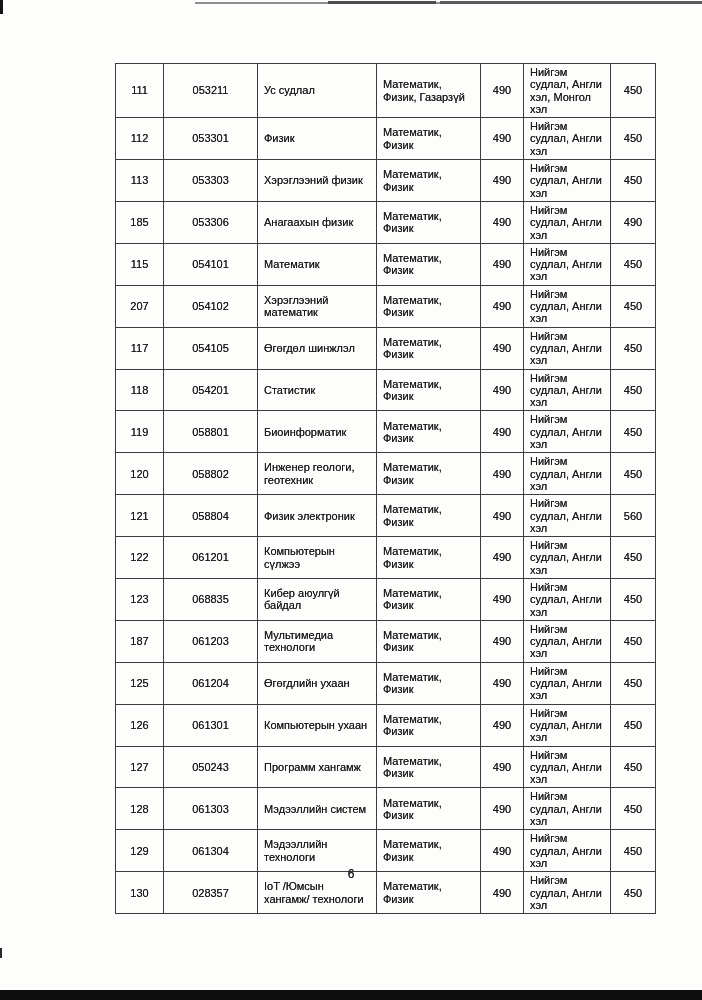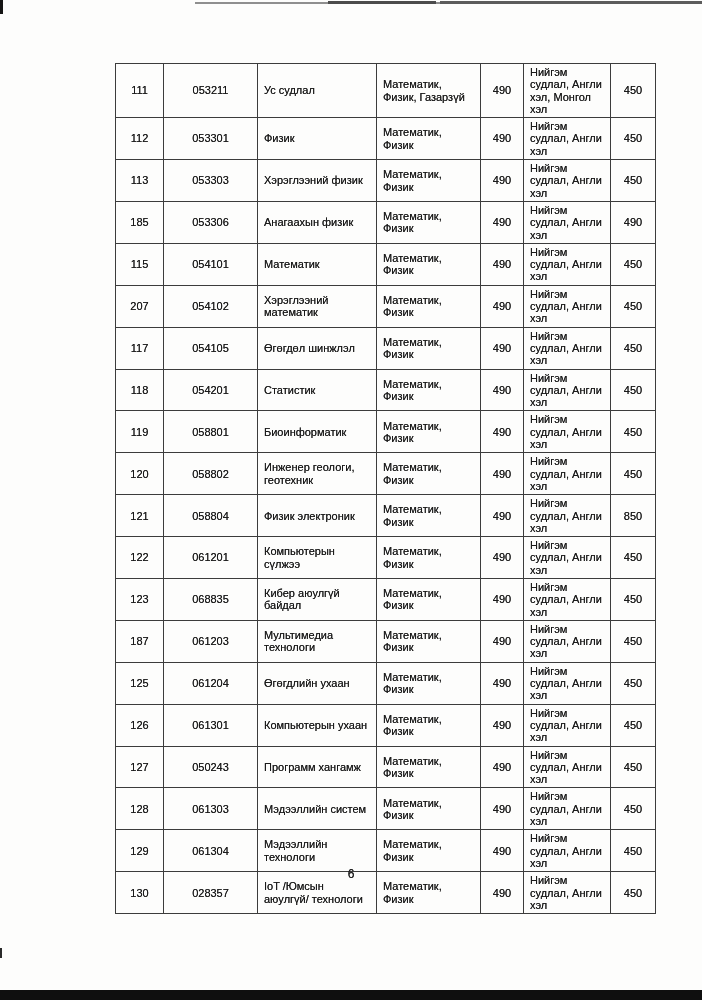--- a/index.html
+++ b/index.html
@@ -230,21 +230,21 @@
       <tr>
         <td>121</td>
         <td>058804</td>
         <td>Физик электроник</td>
         <td>Математик,
 Физик</td>
         <td>490</td>
         <td>Нийгэм
 судлал, Англи
 хэл</td>
-        <td>850</td>
+        <td>560</td>
       </tr>
       <tr>
         <td>122</td>
         <td>061201</td>
         <td>Компьютерын
 сүлжээ</td>
         <td>Математик,
 Физик</td>
         <td>490</td>
         <td>Нийгэм
@@ -336,21 +336,21 @@
         <td>490</td>
         <td>Нийгэм
 судлал, Англи
 хэл</td>
         <td>450</td>
       </tr>
       <tr>
         <td>130</td>
         <td>028357</td>
         <td>IoT /Юмсын
-аюулгүй/ технологи</td>
+хангамж/ технологи</td>
         <td>Математик,
 Физик</td>
         <td>490</td>
         <td>Нийгэм
 судлал, Англи
 хэл</td>
         <td>450</td>
       </tr>
     </tbody>
 </table>

